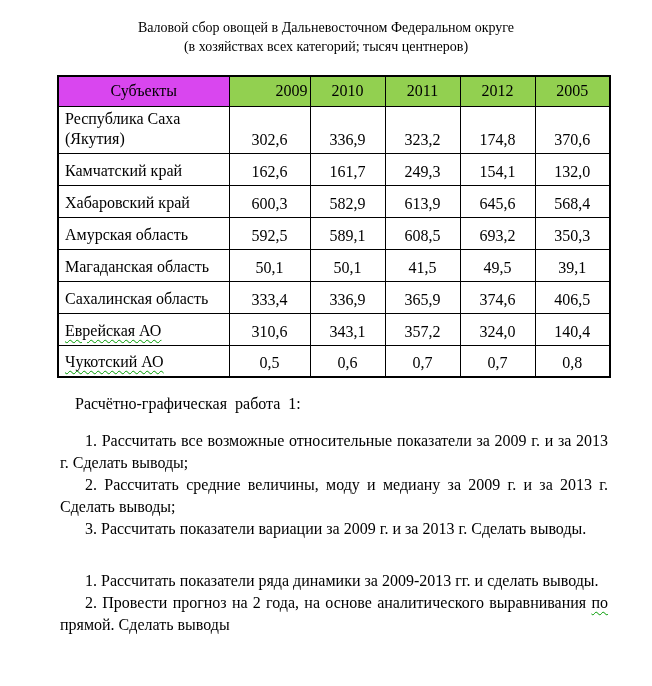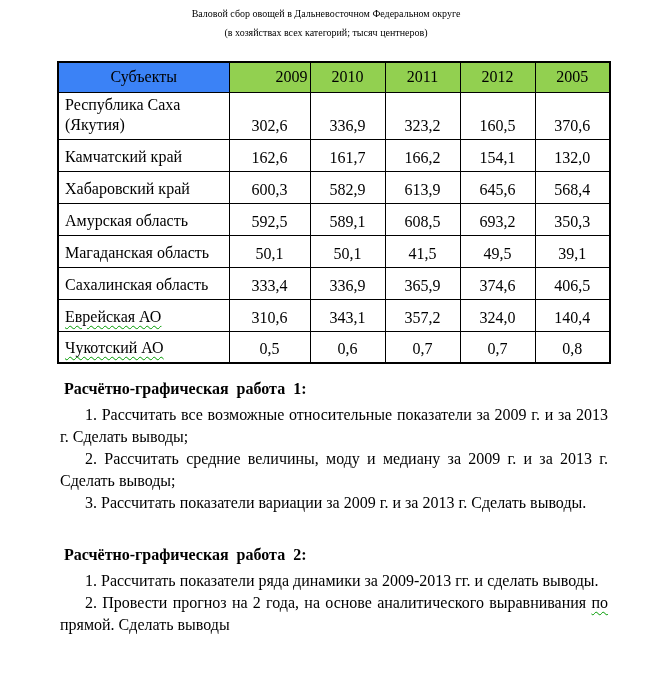--- a/index.html
+++ b/index.html
@@ -6,23 +6,23 @@
   html, body {
     margin: 0; padding: 0;
     width: 652px; height: 686px;
     background: #ffffff;
     color: #000000;
     font-family: "Liberation Serif", "DejaVu Serif", serif;
     overflow: hidden;
   }
   .doc-title {
     text-align: center;
-    font-size: 10px;
+    font-size: 14px;
     line-height: 19px;
-    padding-top: 4px;
+    padding-top: 18px;
   }
   table.data-table {
     border-collapse: collapse;
     margin: 19px 0 0 57px;
     border: 2px solid #000;
     table-layout: fixed;
   }
   .data-table th, .data-table td {
     border: 1px solid #000;
     font-size: 16px;
@@ -55,23 +55,23 @@
     text-decoration-thickness: 1px;
     text-underline-offset: 3px;
   }
   .content {
     margin: 14px 44px 0 60px;
     font-size: 16px;
     line-height: 22px;
     text-align: justify;
   }
   .section-heading {
-    font-weight: bold;
+    font-weight: normal;
     word-spacing: 4px;
-    margin: 4px;
+    margin: 15px;
   }
   .item {
     margin: 0;
     text-indent: 25px;
   }
   .section-2 { margin-top: 30px; }
 </style>
 </head>
 <body>
 
@@ -84,42 +84,42 @@
   <colgroup>
     <col style="width:171px">
     <col style="width:75px">
       <col style="width:75px">
       <col style="width:75px">
     <col style="width:75px">
       <col style="width:75px">
   </colgroup>
   <thead>
     <tr id="header-row">
-      <th style="background: #3b82f6;">Субъекты</th>
+      <th style="background: #d946ef;">Субъекты</th>
       <th style="background: rgb(146, 208, 80); padding-left: 46px;">2009</th>
       <th style="background: rgb(146, 208, 80);">2010</th>
       <th style="background: rgb(146, 208, 80);">2011</th>
       <th style="background: rgb(146, 208, 80);">2012</th>
       <th style="background: rgb(146, 208, 80);">2005</th>
     </tr>
   </thead>
   <tbody>
     <tr class="tall">
       <td class="region"><span>Республика Саха (Якутия)</span></td>
       <td class="num">302,6</td>
       <td class="num">336,9</td>
       <td class="num">323,2</td>
-      <td class="num">160,5</td>
+      <td class="num">174,8</td>
       <td class="num">370,6</td>
     </tr>
     <tr>
       <td class="region"><span>Камчатский край</span></td>
       <td class="num">162,6</td>
       <td class="num">161,7</td>
-      <td class="num">166,2</td>
+      <td class="num">249,3</td>
       <td class="num">154,1</td>
       <td class="num">132,0</td>
     </tr>
     <tr>
       <td class="region"><span>Хабаровский край</span></td>
       <td class="num">600,3</td>
       <td class="num">582,9</td>
       <td class="num">613,9</td>
       <td class="num">645,6</td>
       <td class="num">568,4</td>
@@ -168,17 +168,16 @@
 </table>
 
 <div class="content">
   <div>
     <p class="section-heading">Расчётно-графическая работа 1:</p>
     <p class="item">1. Рассчитать все возможные относительные показатели за 2009 г. и за 2013 г. Сделать выводы;</p>
     <p class="item">2. Рассчитать средние величины, моду и медиану за 2009 г. и за 2013 г. Сделать выводы;</p>
     <p class="item">3. Рассчитать показатели вариации за 2009 г. и за 2013 г. Сделать выводы.</p>
   </div>
   <div class="section-2">
-    <p class="section-heading">Расчётно-графическая работа 2:</p>
     <p class="item">1. Рассчитать показатели ряда динамики за 2009-2013 гг. и сделать выводы.</p>
     <p class="item"><span>2. Провести прогноз на 2 года, на основе аналитического выравнивания </span><span class="wavy">по</span><span> прямой. Сделать выводы</span></p>
   </div>
 </div>
 
 </body></html>

